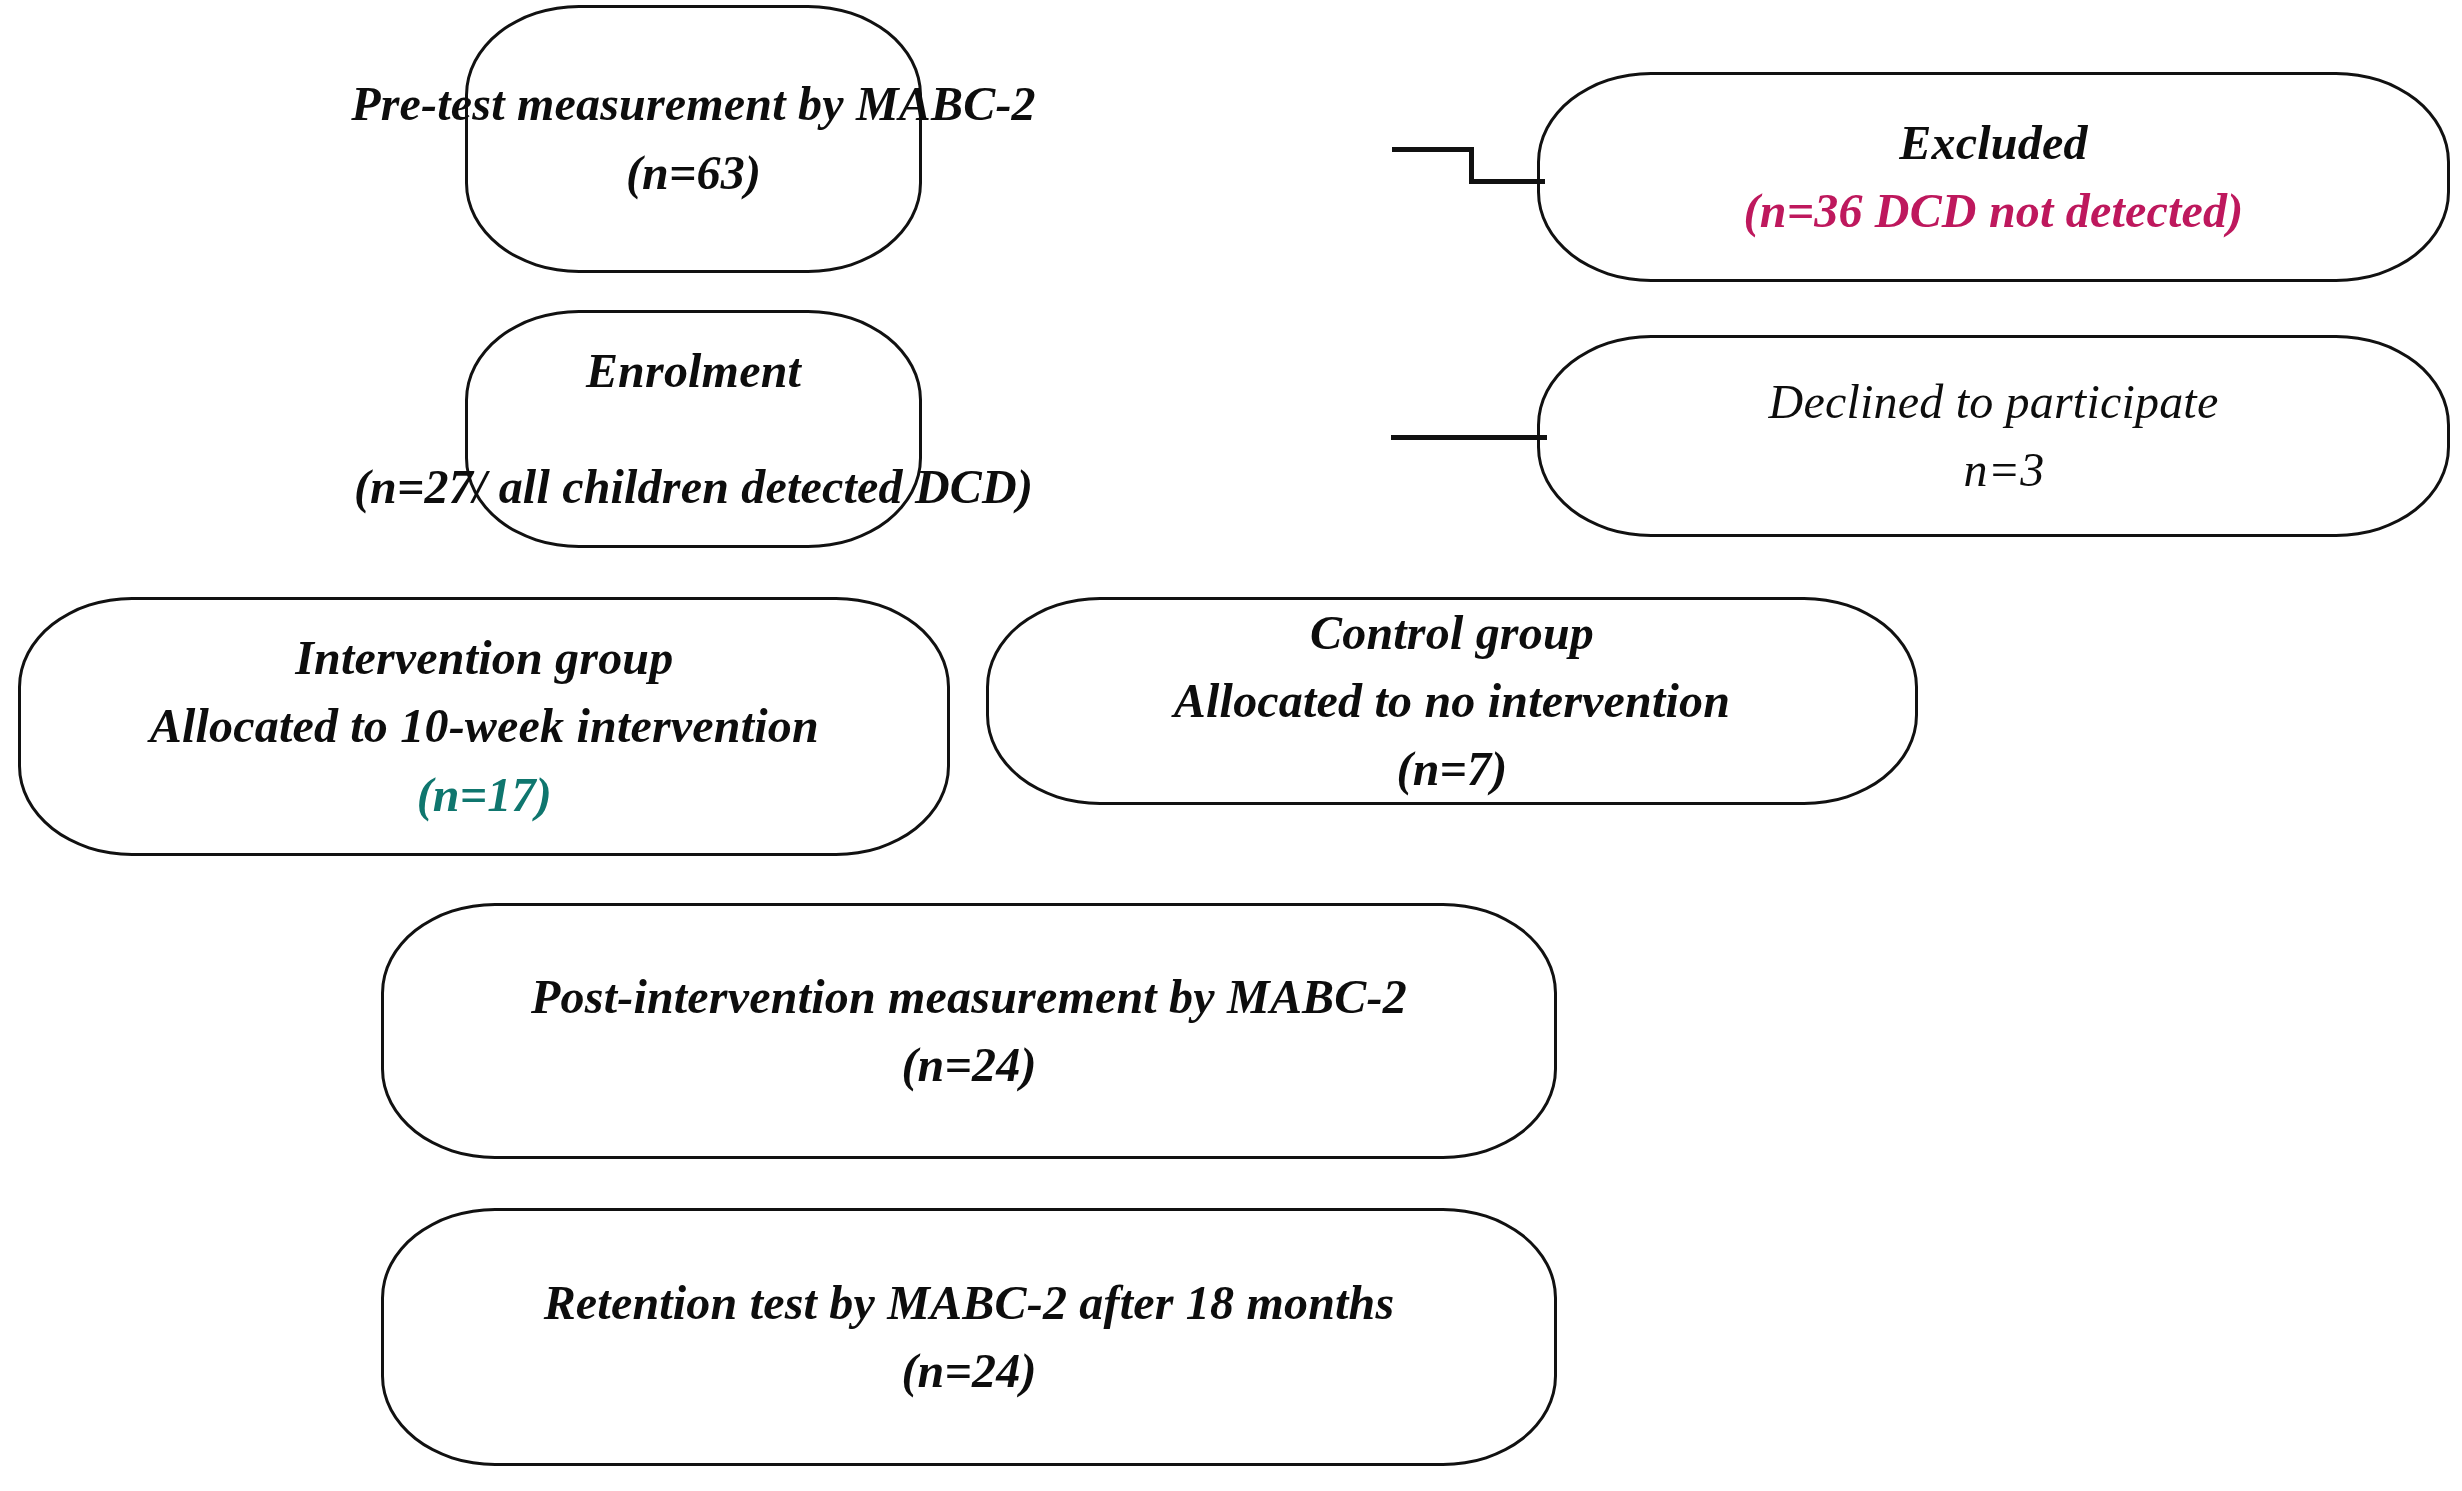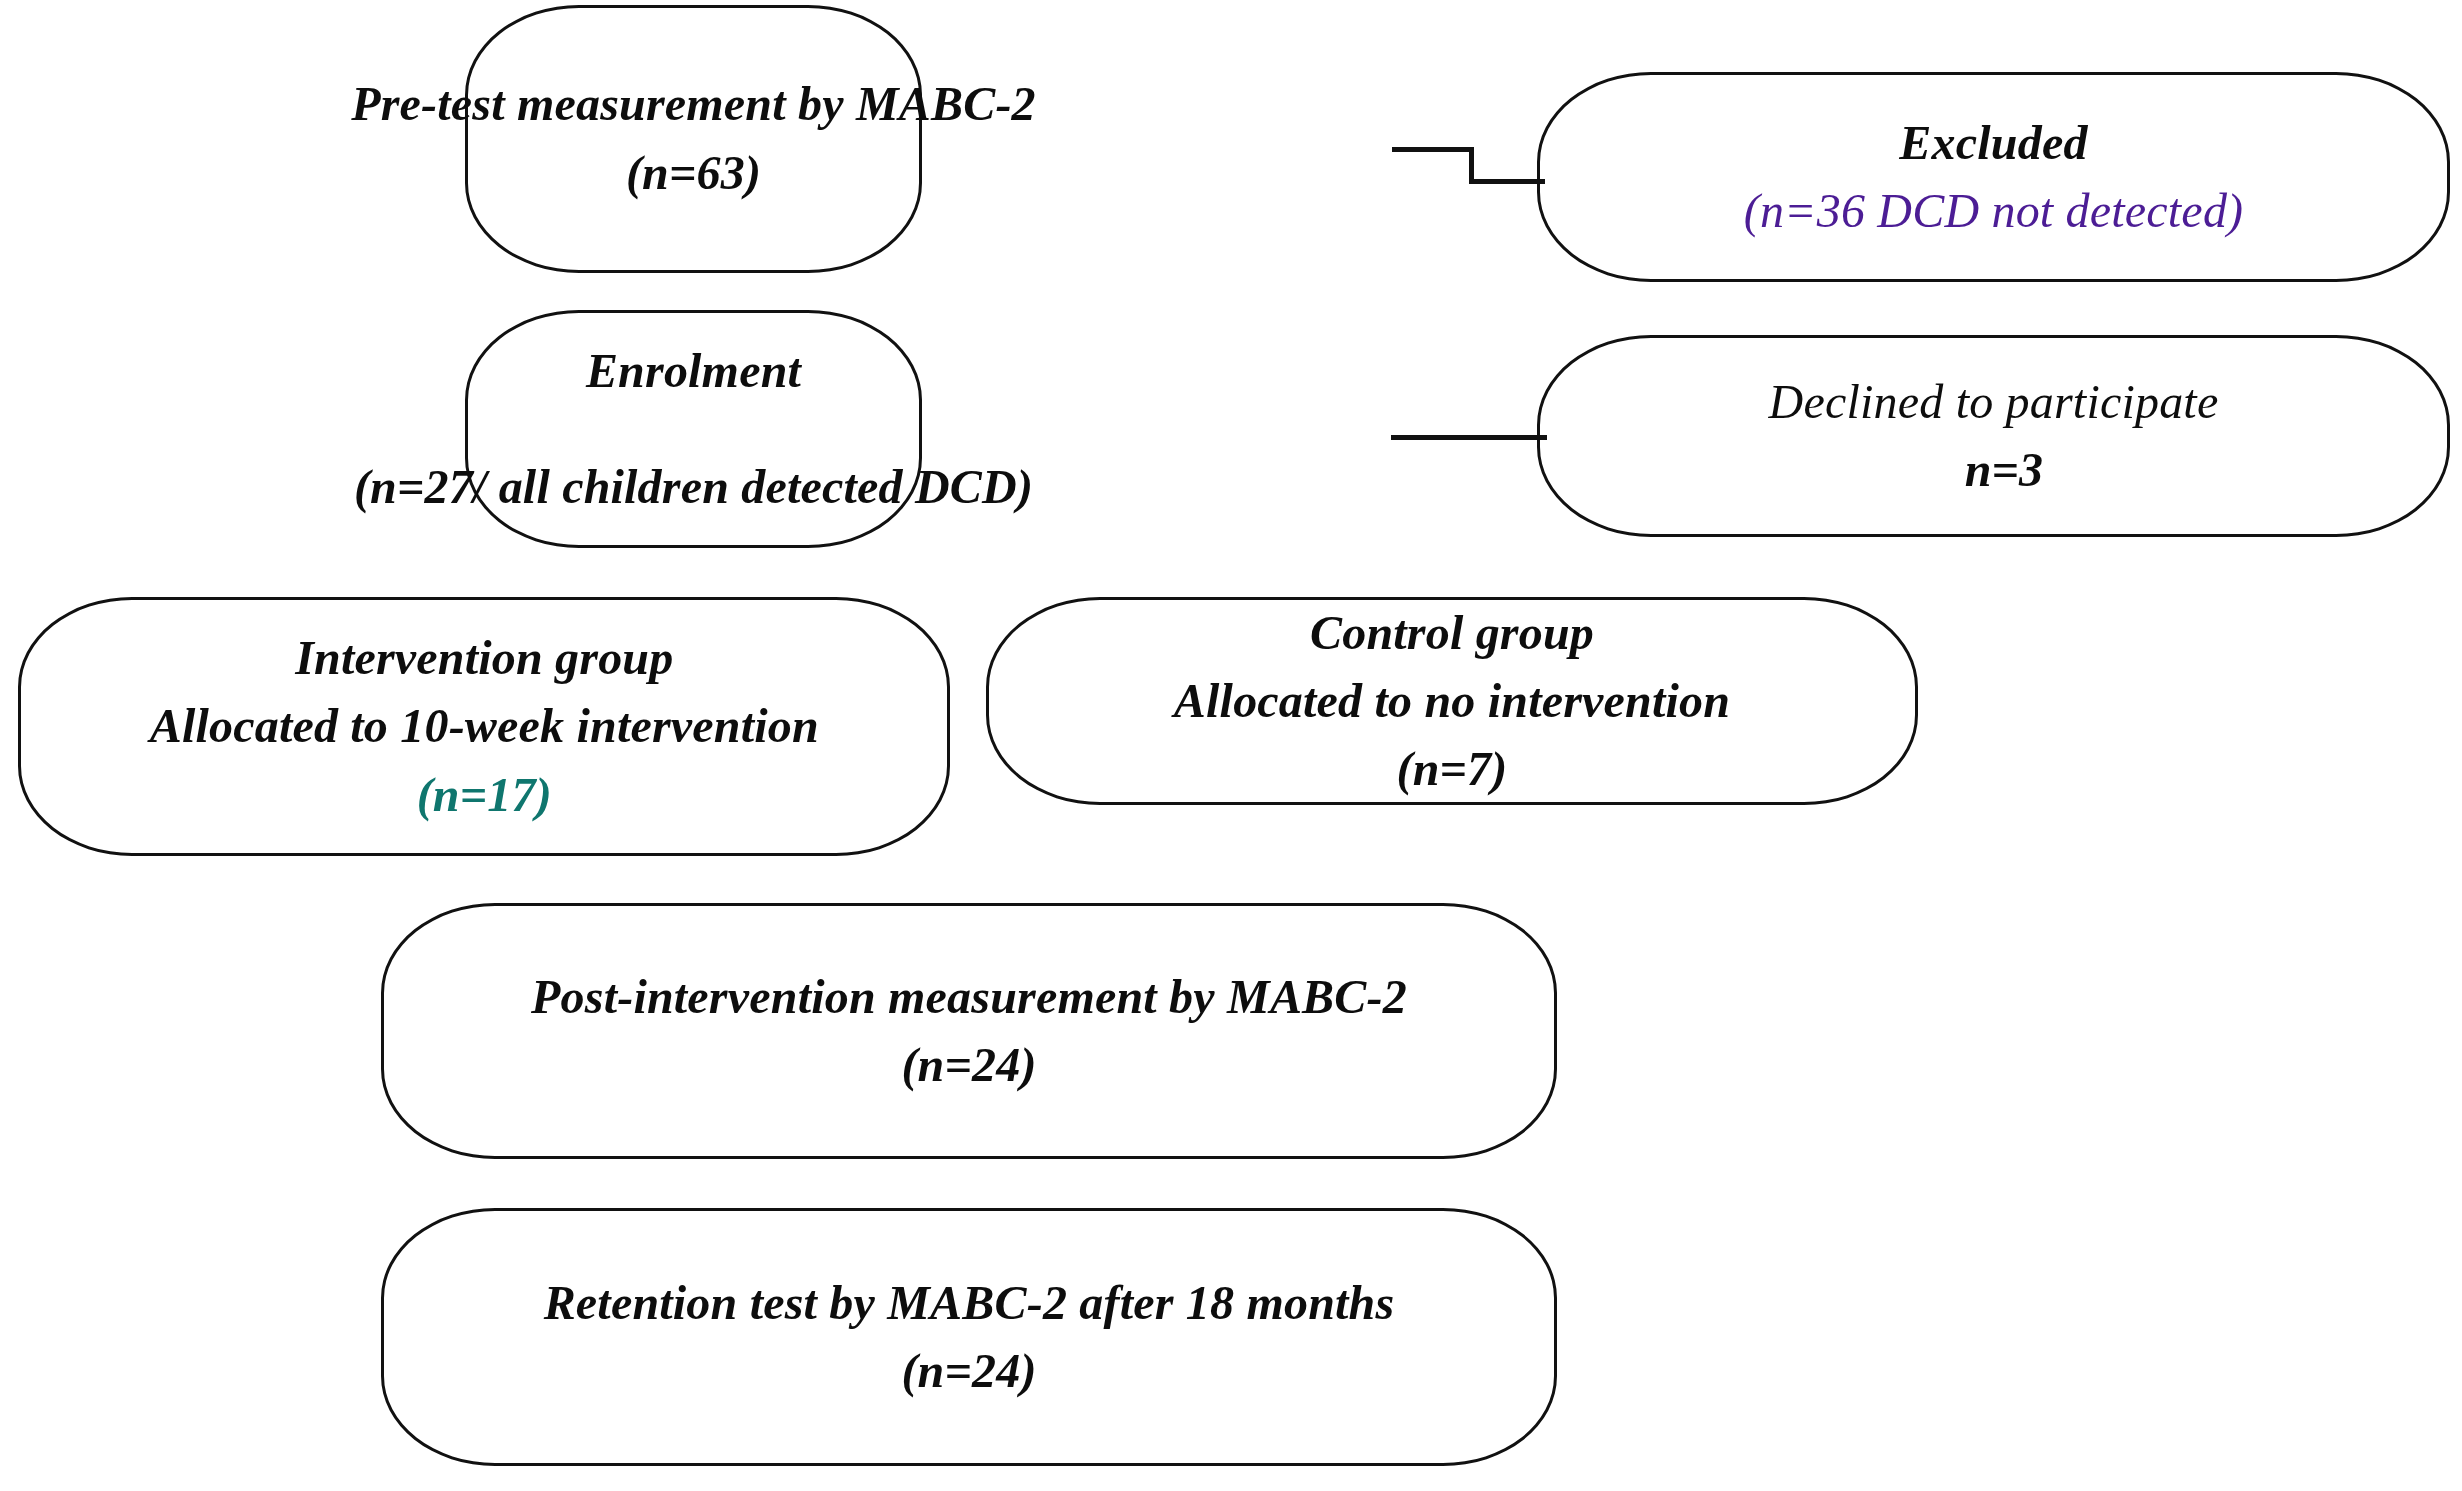--- a/index.html
+++ b/index.html
@@ -56,31 +56,31 @@
 
 <div id="canvas" style="background: rgb(255, 255, 255);">
 
   <div class="node" style="left: 465px; top: 4.6px; width: 457px; height: 268px; border-color: rgb(17, 17, 17);">
     <div class="line" style="font-weight: bold; color: rgb(13, 13, 13);">Pre-test measurement by MABC-2</div>
     <div class="line" style="font-weight: bold; color: rgb(13, 13, 13);">(n=63)</div>
   </div>
 
   <div class="node" style="left: 1537px; top: 72px; width: 913px; height: 210px; border-color: rgb(17, 17, 17);">
     <div class="line" style="font-weight: bold; color: rgb(13, 13, 13);">Excluded</div>
-    <div class="line regular" style="font-weight: normal; color: #4c1d95;">(n=36 DCD not detected)</div>
+    <div class="line regular" style="font-weight: bold; color: #be185d;">(n=36 DCD not detected)</div>
   </div>
 
   <div class="node" style="left: 465px; top: 310px; width: 457px; height: 238px; border-color: rgb(17, 17, 17); gap: 48px;">
     <div class="line" style="font-weight: bold; color: rgb(13, 13, 13);">Enrolment</div>
     <div class="line" style="font-weight: bold; color: rgb(13, 13, 13);">(n=27/ all children detected DCD)</div>
   </div>
 
   <div class="node" style="left: 1537px; top: 335px; width: 913px; height: 202px; border-color: rgb(17, 17, 17);">
     <div class="line regular" style="font-weight: normal; color: rgb(13, 13, 13);">Declined to participate</div>
-    <div class="line regular" style="font-weight: bold; color: rgb(13, 13, 13); margin-left: 21px;">n=3</div>
+    <div class="line regular" style="font-weight: normal; color: rgb(13, 13, 13); margin-left: 21px;">n=3</div>
   </div>
 
   <div class="node" style="left: 18.3px; top: 597px; width: 932px; height: 259px; border-color: rgb(17, 17, 17);">
     <div class="line" style="font-weight: bold; color: rgb(13, 13, 13);">Intervention group</div>
     <div class="line" style="font-weight: bold; color: rgb(13, 13, 13);">Allocated to 10-week intervention</div>
     <div class="line" style="font-weight: bold; color: #0f766e;">(n=17)</div>
   </div>
 
   <div class="node" style="left: 986px; top: 597px; width: 932px; height: 208px; border-color: rgb(17, 17, 17);">
     <div class="line" style="font-weight: bold; color: rgb(13, 13, 13);">Control group</div>

